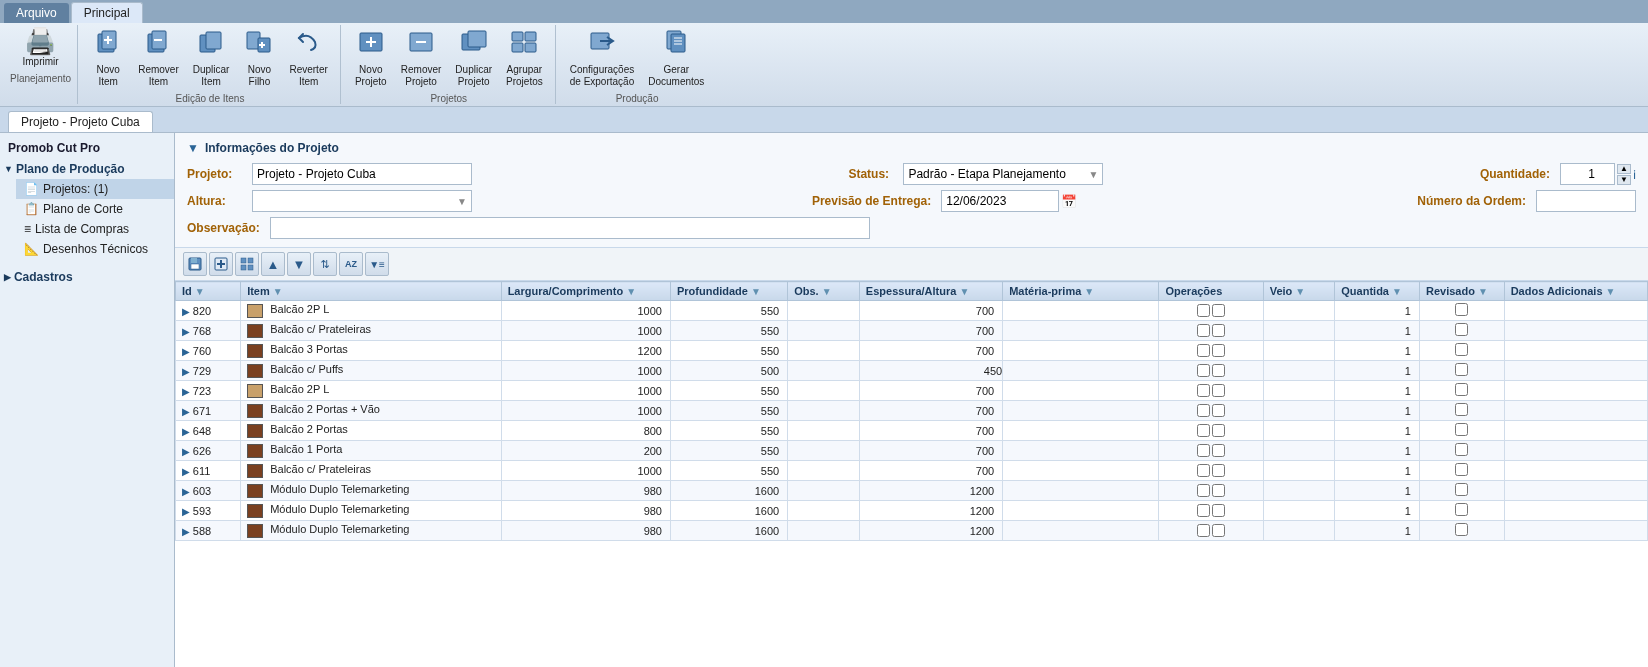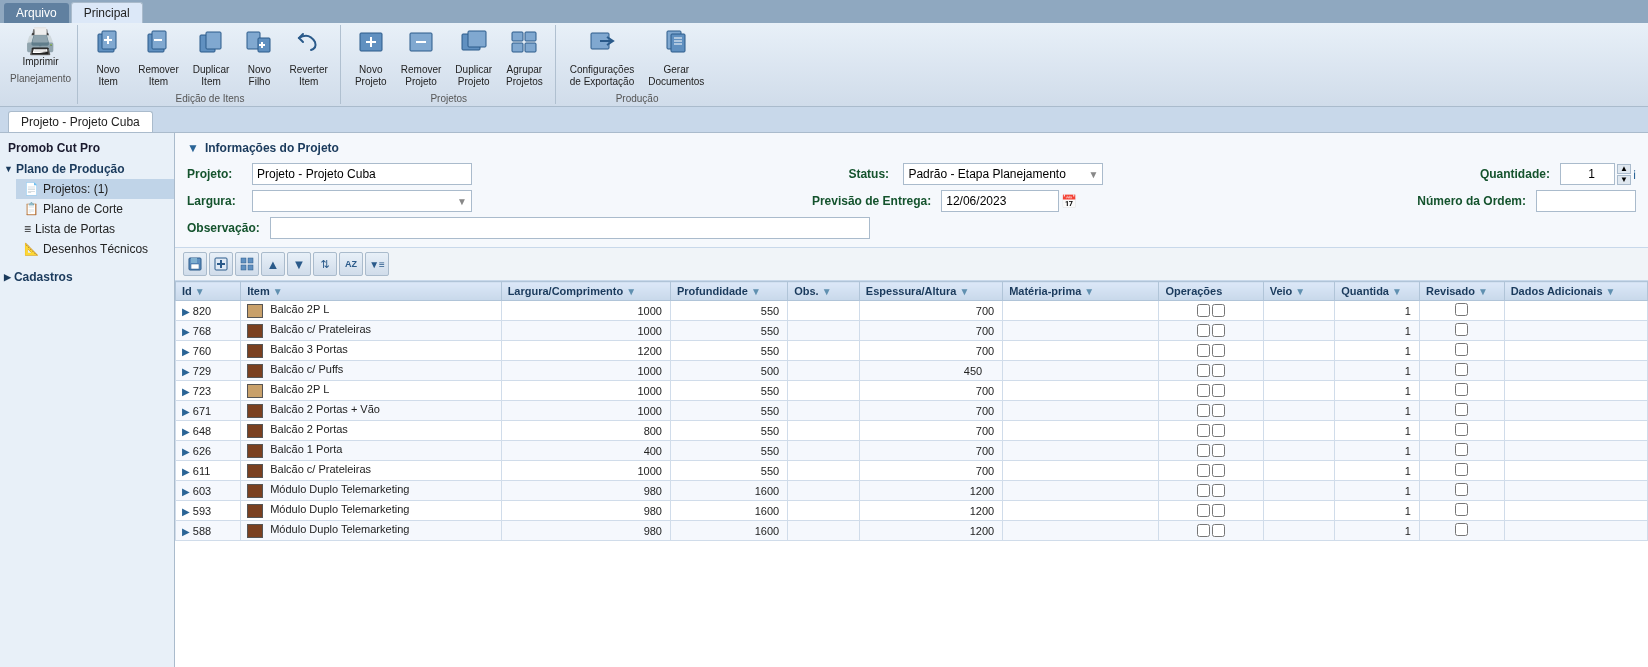--- a/index.html
+++ b/index.html
@@ -22,21 +22,21 @@
     .sidebar-item.selected { background: #c0d4e8; }
     .sidebar-section-header { display: flex; align-items: center; padding: 3px 4px; cursor: pointer; font-weight: bold; gap: 3px; color: #1a3a5c; }
     .sidebar-sub { padding-left: 16px; }
     .sidebar-sub .sidebar-item { padding-left: 8px; }
 
     
     .content { flex: 1; background: white; overflow: hidden; display: flex; flex-direction: column; }
     .project-info { background: #f5f8fc; border-bottom: 1px solid #c8d8ea; padding: 8px 12px; }
     .section-header { display: flex; align-items: center; gap: 6px; font-weight: bold; color: #1a3a5c; margin-bottom: 8px; font-size: 12px; }
     .section-toggle { cursor: pointer; color: #2a6496; }
-    .form-label { color: #14532d; font-weight: bold; white-space: nowrap; }
+    .form-label { color: #a16207; font-weight: bold; white-space: nowrap; }
     .form-input { border: 1px solid #aabbcc; padding: 2px 4px; background: white; height: 22px; width: 100%; }
 
     
     .grid-toolbar { display: flex; align-items: center; gap: 2px; padding: 4px 8px; background: #f0f4f8; border-bottom: 1px solid #c8d8ea; }
     .grid-btn { width: 24px; height: 24px; display: flex; align-items: center; justify-content: center; background: linear-gradient(to bottom, #e8f0f8, #d0dcea); border: 1px solid #aabbcc; cursor: pointer; border-radius: 2px; font-size: 13px; color: #2a5a8a; }
 
     
     .table-container { flex: 1; overflow-y: auto; overflow-x: auto; }
     table { width: 100%; border-collapse: collapse; table-layout: fixed; }
     table th { background: linear-gradient(to bottom, #dce8f8, #c8d8ea); border: 1px solid #b0c4d8; padding: 3px 6px; text-align: left; font-weight: bold; color: #1a3a5c; white-space: nowrap; position: sticky; top: 0; z-index: 1; font-size: 11px; }
@@ -227,21 +227,21 @@
       <div class="sidebar-item selected">
         <span>📄</span>
         <span>Projetos: (1)</span>
       </div>
       <div class="sidebar-item">
         <span>📋</span>
         <span>Plano de Corte</span>
       </div>
       <div class="sidebar-item">
         <span>≡</span>
-        <span>Lista de Portas</span>
+        <span>Lista de Compras</span>
       </div>
       <div class="sidebar-item">
         <span>📐</span>
         <span>Desenhos Técnicos</span>
       </div>
     </div>
 
     <div style="height:8px;"></div>
     <div class="sidebar-section-header">
       <span style="font-size:9px;">▶</span>
@@ -272,21 +272,21 @@
           <input type="number" style="width: 55px; border: 1px solid rgb(170, 187, 204); padding: 2px 4px; height: 22px; text-align: right;" value="1">
           <div style="display:flex; flex-direction:column; gap:1px;">
             <div style="width:14px; height:10px; background:#e0e8f0; border:1px solid #aabbcc; cursor:pointer; display:flex; align-items:center; justify-content:center; font-size:8px;">▲</div>
             <div style="width:14px; height:10px; background:#e0e8f0; border:1px solid #aabbcc; cursor:pointer; display:flex; align-items:center; justify-content:center; font-size:8px;">▼</div>
           </div>
           <span style="color:#2a6496; cursor:pointer;">ℹ</span>
         </div>
       </div>
 
       <div style="display:flex; align-items:center; gap:10px; margin-bottom:5px;">
-        <span class="form-label" style="min-width:55px;">Largura:</span>
+        <span class="form-label" style="min-width:55px;">Altura:</span>
         <div style="border:1px solid #aabbcc; padding:2px 4px; background:white; height:22px; display:flex; align-items:center; width:220px; cursor:pointer; justify-content:space-between;">
           <span></span>
           <span style="color:#888; font-size:10px;">▼</span>
         </div>
         <span style="flex:1;"></span>
         <span class="form-label">Previsão de Entrega:</span>
         <div style="display:flex; align-items:center; gap:2px;">
           <input type="text" style="width: 118px; border: 1px solid rgb(170, 187, 204); padding: 2px 4px; height: 22px;" value="12/06/2023">
           <span style="cursor:pointer; font-size:13px; color:#555;">📅</span>
         </div>
@@ -460,21 +460,21 @@
       <span class="row-expand">▶</span>
       729
     </td>
     <td>
       <span style="display:inline-block; width:16px; height:14px; background:#7a4020; border:1px solid #555; vertical-align:middle; margin-right:4px;"></span>
       Balcão c/ Puffs
     </td>
     <td style="text-align:right; padding-right:8px;">1000</td>
     <td style="text-align:right; padding-right:8px;">500</td>
     <td></td>
-    <td style="text-align:right; padding-right:20px;">450</td>
+    <td style="text-align:right; padding-right:0;">450</td>
     <td></td>
     <td>
       <div style="display:flex; gap:2px; align-items:center; justify-content:center;">
         <input type="checkbox" style="">
         <input type="checkbox" style="">
       </div>
     </td>
     <td></td>
     <td style="text-align:right; padding-right:8px;">1</td>
     <td style="text-align:center;">
@@ -565,21 +565,21 @@
   </tr>
             <tr>
     <td style="white-space:nowrap;">
       <span class="row-expand">▶</span>
       626
     </td>
     <td>
       <span style="display:inline-block; width:16px; height:14px; background:#7a4020; border:1px solid #555; vertical-align:middle; margin-right:4px;"></span>
       Balcão 1 Porta
     </td>
-    <td style="text-align:right; padding-right:8px;">400</td>
+    <td style="text-align:right; padding-right:8px;">200</td>
     <td style="text-align:right; padding-right:8px;">550</td>
     <td></td>
     <td style="text-align:right; padding-right:8px;">700</td>
     <td></td>
     <td>
       <div style="display:flex; gap:2px; align-items:center; justify-content:center;">
         <input type="checkbox" style="">
         <input type="checkbox" style="">
       </div>
     </td>

